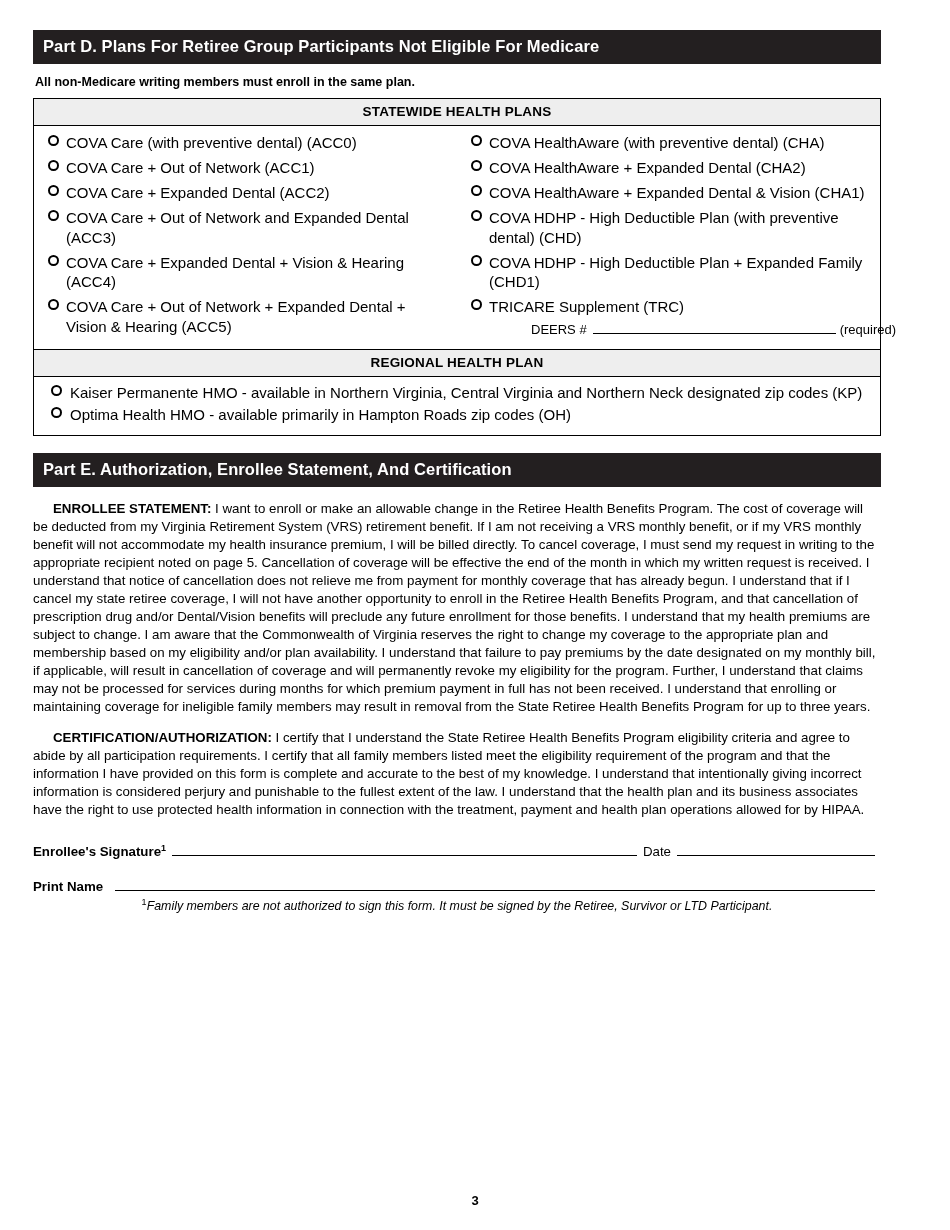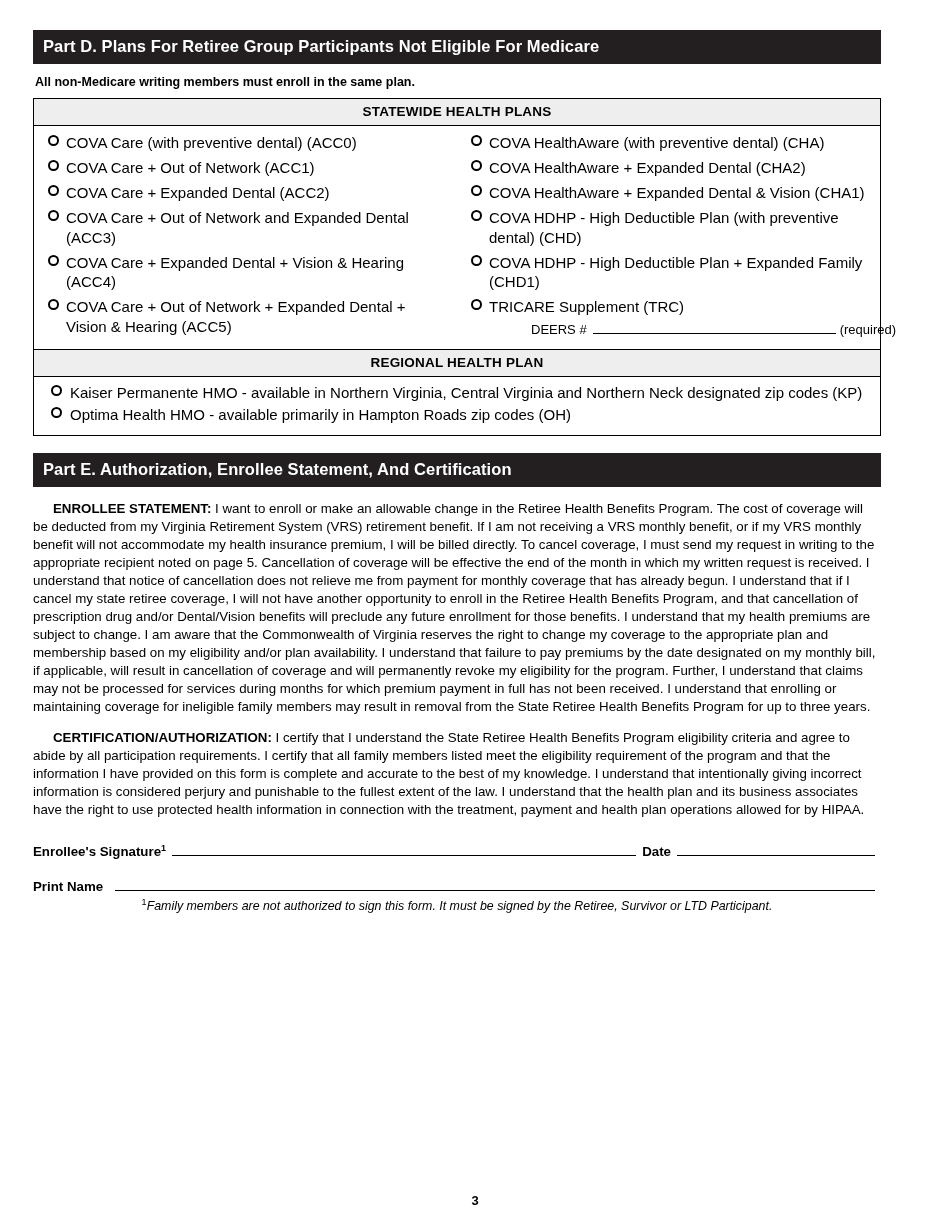--- a/index.html
+++ b/index.html
@@ -131,21 +131,21 @@
     white-space: nowrap;
   }
   .sup { font-size: 9px; vertical-align: super; }
   .rule {
     flex: 1 1 auto;
     border-bottom: 1px solid #000;
     height: 11px;
     margin: 0 6px 0 6px;
   }
   .rule.short { flex: 0 0 198px; }
-  .date-label { font-weight: bold; white-space: nowrap; }
+  .date-label { font-weight: normal; white-space: nowrap; }
 
   .print-row {
     margin-top: 20px;
     display: flex;
     align-items: baseline;
     font-size: 13.3px;
     gap: 6px;
   }
 
   .footnote {

